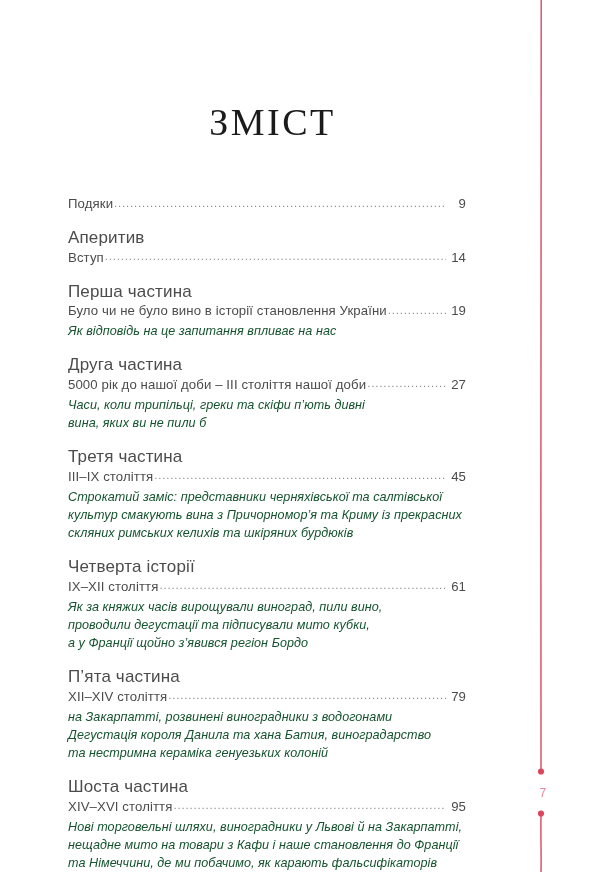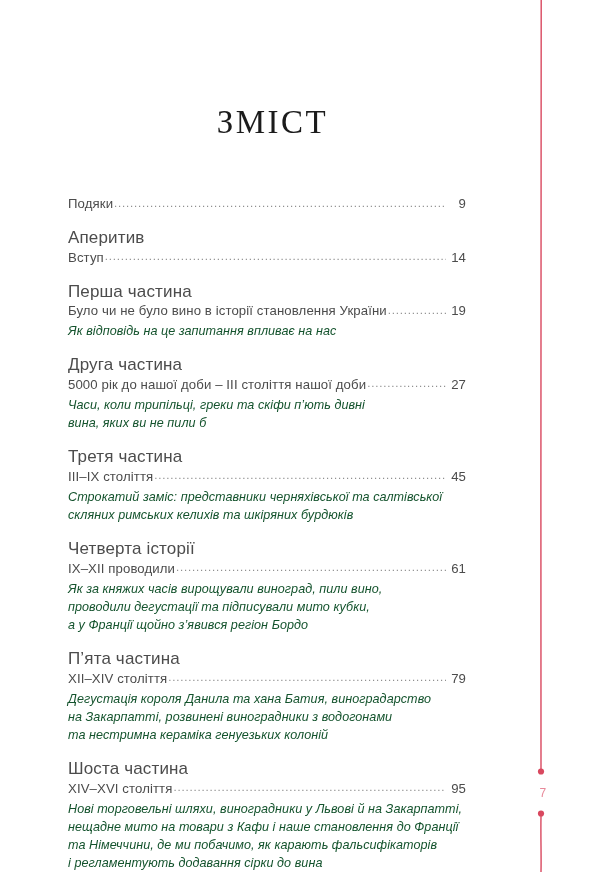--- a/index.html
+++ b/index.html
@@ -23,21 +23,21 @@
   }
 
   
   .toc-title {
     position: absolute;
     left: 0;
     top: 96px;
     width: 545px;
     text-align: center;
     font-family: "Liberation Serif", "DejaVu Serif", serif;
-    font-size: 33px;
+    font-size: 38px;
     line-height: 52px;
     font-weight: 400;
     color: #1b1b1b;
     letter-spacing: 2.5px;
   }
 
   
   .toc-list {
     position: absolute;
     left: 68px;
@@ -180,46 +180,47 @@
       </div>
       <div class="toc-block">
         <div class="part-name">Третя частина</div>
         <div class="entry-row">
           <span class="entry-text">III–IX століття</span>
           <span class="entry-dots">............................................................................................................................................................................................................................................................................................................</span>
           <span class="entry-page">45</span>
         </div>
         <div class="desc">
           <div>Строкатий заміс: представники черняхівської та салтівської</div>
+          <div>культур смакують вина з Причорномор’я та Криму із прекрасних</div>
           <div>скляних римських келихів та шкіряних бурдюків</div>
         </div>
       </div>
       <div class="toc-block">
         <div class="part-name">Четверта історії</div>
         <div class="entry-row">
-          <span class="entry-text">IX–XII проводили</span>
+          <span class="entry-text">IX–XII століття</span>
           <span class="entry-dots">............................................................................................................................................................................................................................................................................................................</span>
           <span class="entry-page">61</span>
         </div>
         <div class="desc">
           <div>Як за княжих часів вирощували виноград, пили вино,</div>
           <div>проводили дегустації та підписували мито кубки,</div>
           <div>а у Франції щойно з’явився регіон Бордо</div>
         </div>
       </div>
       <div class="toc-block">
         <div class="part-name">П’ята частина</div>
         <div class="entry-row">
           <span class="entry-text">XII–XIV століття</span>
           <span class="entry-dots">............................................................................................................................................................................................................................................................................................................</span>
           <span class="entry-page">79</span>
         </div>
         <div class="desc">
+          <div>на Закарпатті, розвинені виноградники з водогонами</div>
           <div>Дегустація короля Данила та хана Батия, виноградарство</div>
-          <div>на Закарпатті, розвинені виноградники з водогонами</div>
           <div>та нестримна кераміка генуезьких колоній</div>
         </div>
       </div>
       <div class="toc-block">
         <div class="part-name">Шоста частина</div>
         <div class="entry-row">
           <span class="entry-text">XIV–XVI століття</span>
           <span class="entry-dots">............................................................................................................................................................................................................................................................................................................</span>
           <span class="entry-page">95</span>
         </div>

